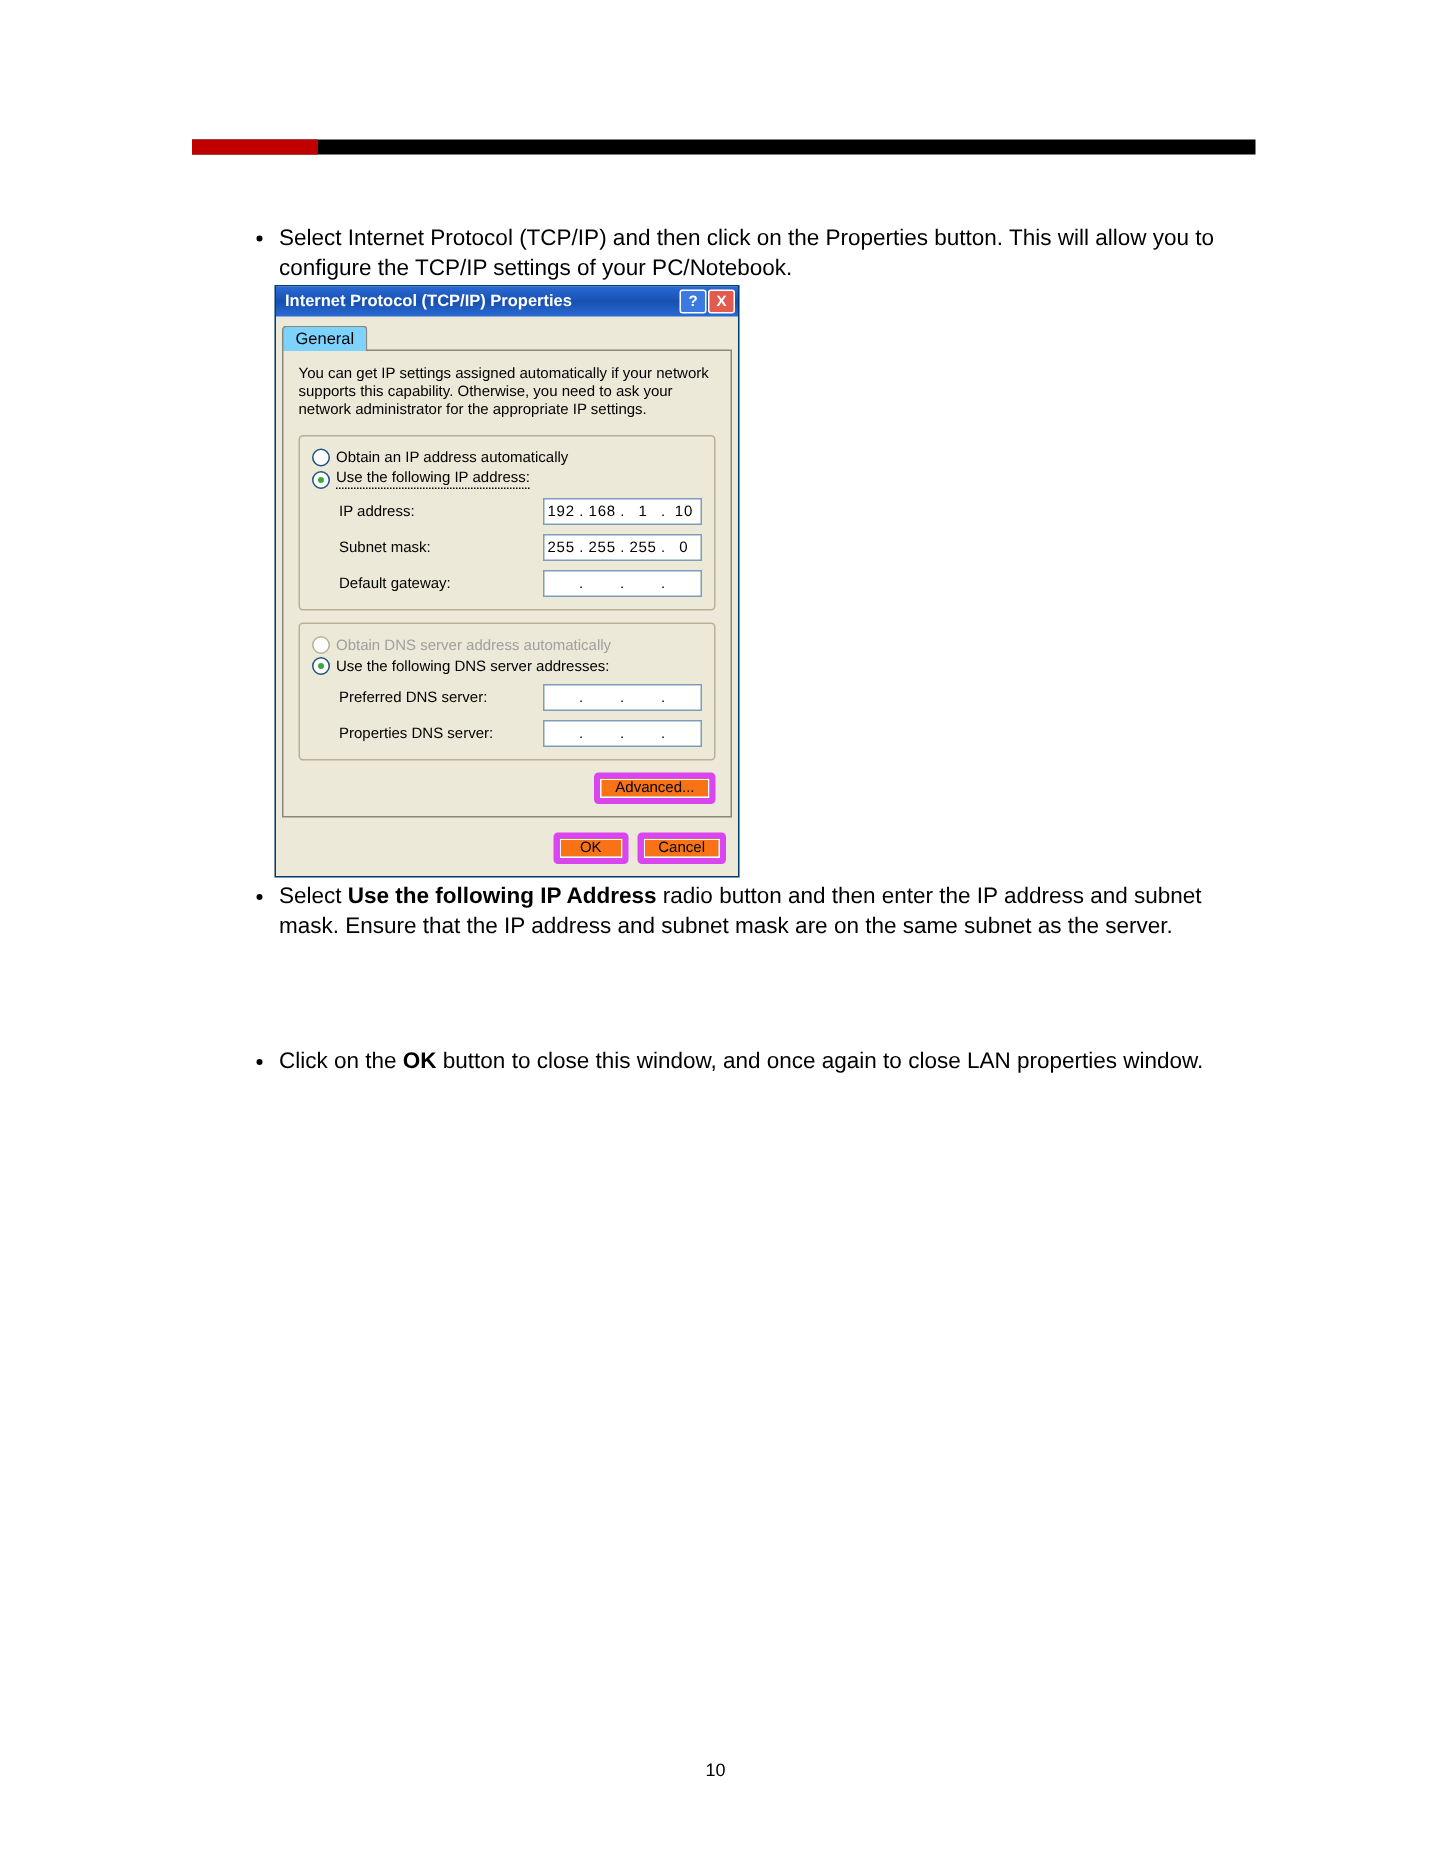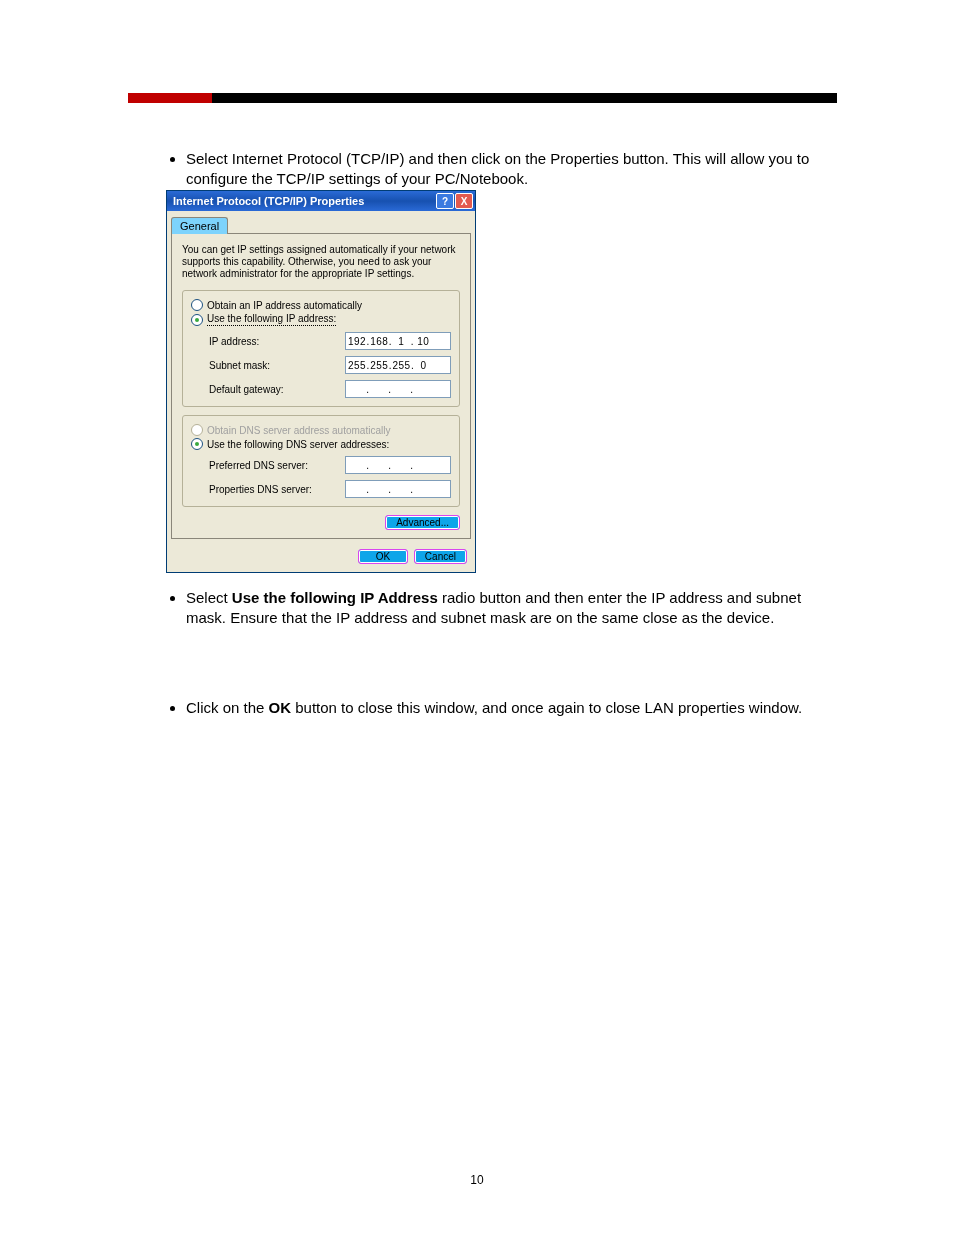--- a/index.html
+++ b/index.html
@@ -69,21 +69,21 @@
     left: 0;
     right: 0;
     text-align: center;
     font-size: 12px;
   }
 
   
   .dialog {
     position: absolute;
     top: 190px;
-    left: 166px;
+    left: 183px;
     width: 308px;
     background: #ece9d8;
     border: 1px solid #003c74;
     font-family: Tahoma, Arial, sans-serif;
     font-size: 10px;
     color: #000;
   }
   .titlebar {
     background: linear-gradient(to bottom, #2a6ad6 0%, #1751b0 50%, #2a6ad6 100%);
     color: #fff;
@@ -166,33 +166,33 @@
     margin: 6px 0 0 18px;
     font-size: 10px;
   }
   .ip-input {
     width: 100px; height: 16px;
     background: #fff;
     border: 1px solid #7f9db9;
     font-size: 10px;
     display: flex;
     align-items: center;
-    justify-content: flex-start;
+    justify-content: space-between;
     padding: 0 2px;
     font-family: Tahoma, Arial, sans-serif;
     letter-spacing: 0.5px;
   }
   .ip-input span { min-width: 18px; text-align: center; }
   .ip-input .dot { min-width: 4px; color: #000; }
   .btn-row { text-align: right; margin-top: 6px; }
   .xp-btn {
     font-size: 10px;
     font-family: Tahoma, Arial, sans-serif;
-    background: #0ea5e9;
-    border: 1px solid #d946ef;
+    background: #f97316;
+    border: 4px solid #d946ef;
     border-radius: 3px;
     padding: 1px 10px;
     min-width: 50px;
     box-shadow: inset 0 0 0 1px #fff, inset 0 -1px 0 #aca899;
   }
   .footer-btns {
     display: flex;
     justify-content: flex-end;
     gap: 6px;
     padding: 6px 8px 8px 0;
@@ -317,21 +317,21 @@
     </div>
     <div class="footer-btns">
       <button class="xp-btn">OK</button>
       <button class="xp-btn">Cancel</button>
     </div>
   </div>
 
   <div class="bullet2">
     <ul class="doc-list">
       <li>
-        <span>Select </span><b>Use the following IP Address</b><span> radio button and then enter the IP address and subnet mask. Ensure that the IP address and subnet mask are on the same close as the device.</span><br>
+        <span>Select </span><b>Use the following IP Address</b><span> radio button and then enter the IP address and subnet mask. Ensure that the IP address and subnet mask are on the same subnet as the server.</span><br>
       </li>
     </ul>
   </div>
 
   <div class="bullet3">
     <ul class="doc-list">
       <li>
         <span>Click on the </span><b>OK</b><span> button to close this window, and once again to close LAN properties window.</span>
       </li>
     </ul>

